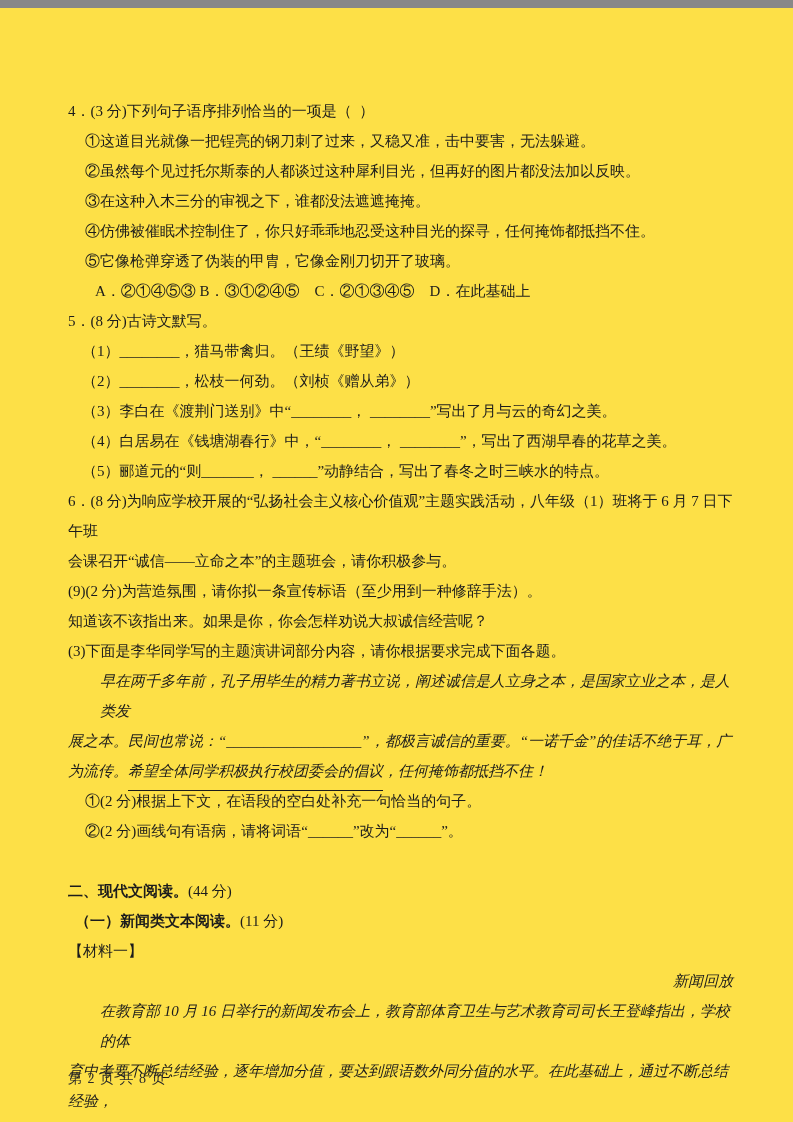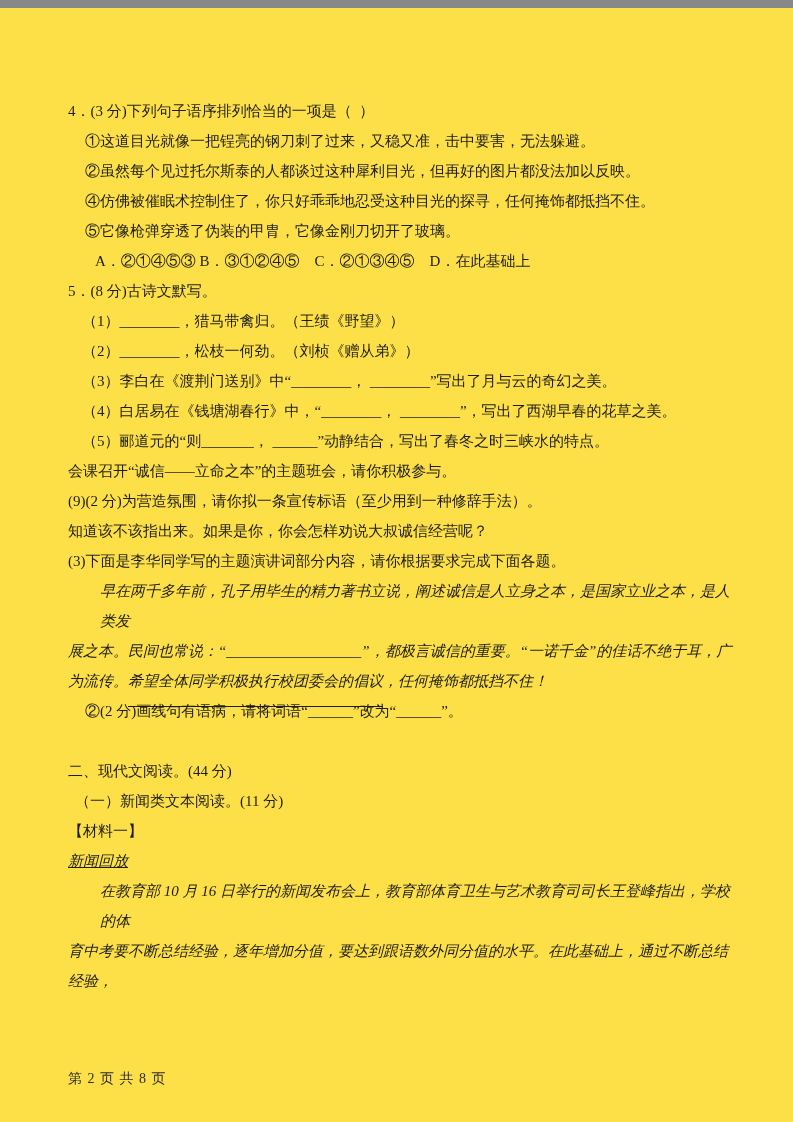--- a/index.html
+++ b/index.html
@@ -18,65 +18,68 @@
     font-size: 15px;
     line-height: 30px;
   }
   .line { white-space: pre-wrap; }
   .ind-item { padding-left: 17px; }   
   .ind-opt  { padding-left: 27px; }   
   .ind-q5   { padding-left: 14px; }   
   .ind-sub  { padding-left: 7px; }    
   .ind-para { padding-left: 32px; }   
   .kaiti { font-style: italic; }      
-  .center { text-align: left; padding-left: 0; text-decoration: underline; }
-  .b { font-weight: normal; }
+  .center { text-align: right; padding-left: 0; }
+  .b { font-weight: bold; }
   .ul {
     border-bottom: 1px solid #1c1c1c;
-    padding-bottom: 17px;
+    padding-bottom: 11px;
   }
   .spacer { height: 30px; }
   .footer {
     position: absolute;
     left: 68px;
     top: 1062px;
     font-size: 14px;
     letter-spacing: 1px;
     color: #2a2a2a;
   }
 </style>
 </head>
 <body>
 
 <div class="page">
   <div class="content">
 
     <div class="line">4．(3 分)下列句子语序排列恰当的一项是（  ）</div>
     <div class="line ind-item">①这道目光就像一把锃亮的钢刀刺了过来，又稳又准，击中要害，无法躲避。</div>
     <div class="line ind-item">②虽然每个见过托尔斯泰的人都谈过这种犀利目光，但再好的图片都没法加以反映。</div>
+    <div class="line ind-item">③在这种入木三分的审视之下，谁都没法遮遮掩掩。</div>
     <div class="line ind-item">④仿佛被催眠术控制住了，你只好乖乖地忍受这种目光的探寻，任何掩饰都抵挡不住。</div>
     <div class="line ind-item">⑤它像枪弹穿透了伪装的甲胄，它像金刚刀切开了玻璃。</div>
     <div class="line ind-opt">A．②①④⑤③ B．③①②④⑤    C．②①③④⑤    D．在此基础上</div>
 
     <div class="line">5．(8 分)古诗文默写。</div>
     <div class="line ind-q5">（1）________，猎马带禽归。（王绩《野望》）</div>
     <div class="line ind-q5">（2）________，松枝一何劲。（刘桢《赠从弟》）</div>
     <div class="line ind-q5">（3）李白在《渡荆门送别》中“________， ________”写出了月与云的奇幻之美。</div>
     <div class="line ind-q5">（4）白居易在《钱塘湖春行》中，“________， ________”，写出了西湖早春的花草之美。</div>
     <div class="line ind-q5">（5）郦道元的“则_______， ______”动静结合，写出了春冬之时三峡水的特点。</div>
 
+    <div class="line">6．(8 分)为响应学校开展的“弘扬社会主义核心价值观”主题实践活动，八年级（1）班将于 6 月 7 日下午班</div>
     <div class="line">会课召开“诚信——立命之本”的主题班会，请你积极参与。</div>
     <div class="line">(9)(2 分)为营造氛围，请你拟一条宣传标语（至少用到一种修辞手法）。</div>
     <div class="line">知道该不该指出来。如果是你，你会怎样劝说大叔诚信经营呢？</div>
     <div class="line">(3)下面是李华同学写的主题演讲词部分内容，请你根据要求完成下面各题。</div>
 
     <div class="line kaiti ind-para">早在两千多年前，孔子用毕生的精力著书立说，阐述诚信是人立身之本，是国家立业之本，是人类发</div>
     <div class="line kaiti">展之本。民间也常说：“__________________”，都极言诚信的重要。“一诺千金”的佳话不绝于耳，广</div>
     <div class="line kaiti"><span>为流传。</span><span class="ul">希望全体同学积极执行校团委会的倡议</span><span>，任何掩饰都抵挡不住！</span></div>
 
+    <div class="line ind-item">①(2 分)根据上下文，在语段的空白处补充一句恰当的句子。</div>
     <div class="line ind-item">②(2 分)画线句有语病，请将词语“______”改为“______”。</div>
 
     <div class="spacer"></div>
 
     <div class="line"><span class="b">二、现代文阅读。</span><span>(44 分)</span></div>
     <div class="line ind-sub"><span class="b">（一）新闻类文本阅读。</span><span>(11 分)</span></div>
     <div class="line">【材料一】</div>
 
     <div class="line kaiti center">新闻回放</div>
     <div class="line kaiti ind-para">在教育部 10 月 16 日举行的新闻发布会上，教育部体育卫生与艺术教育司司长王登峰指出，学校的体</div>

